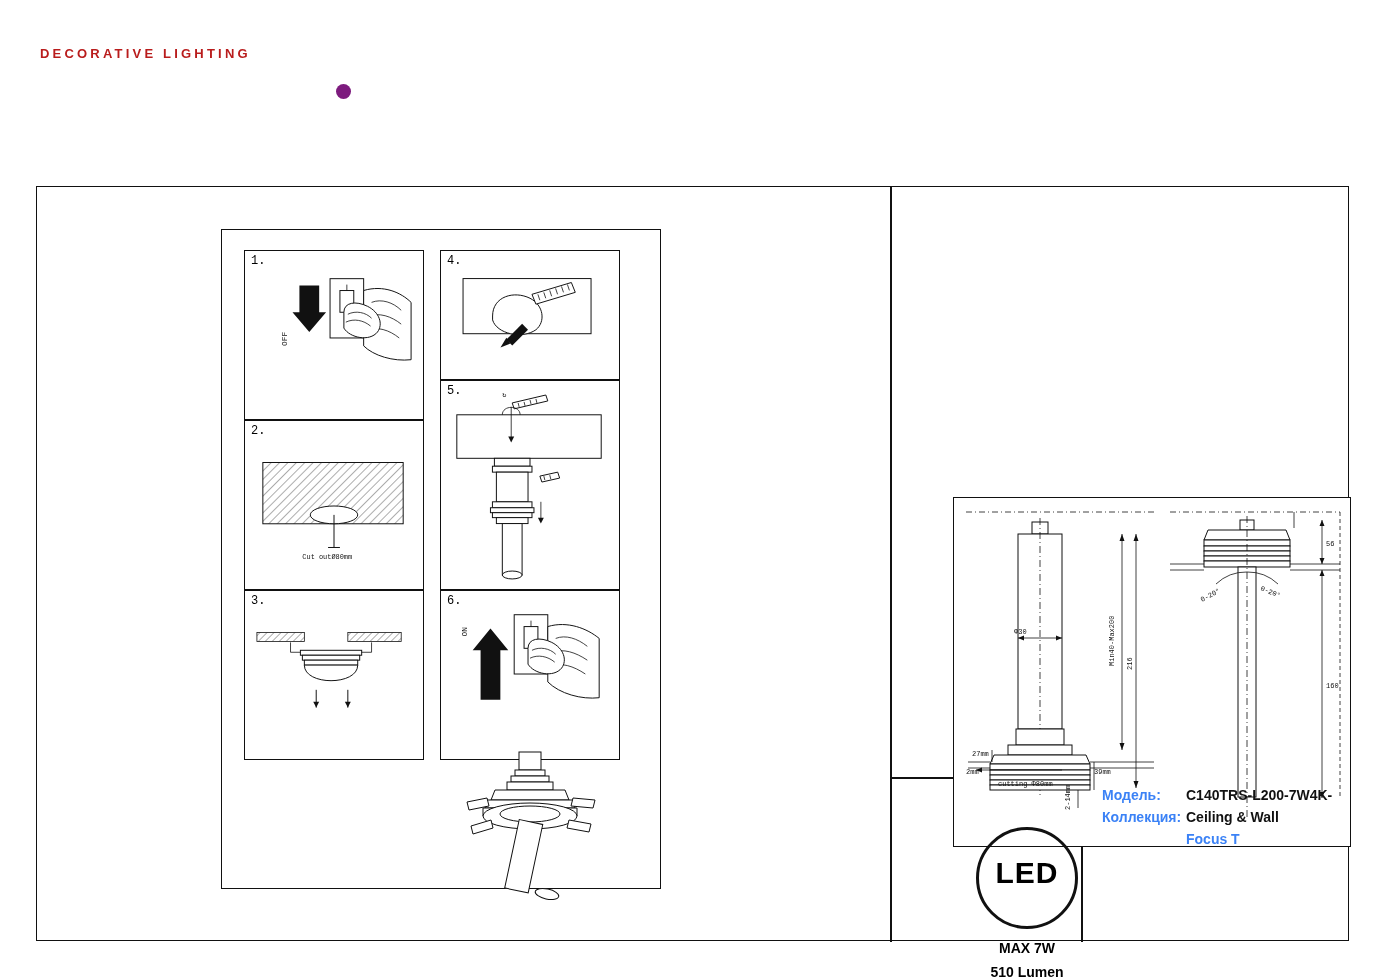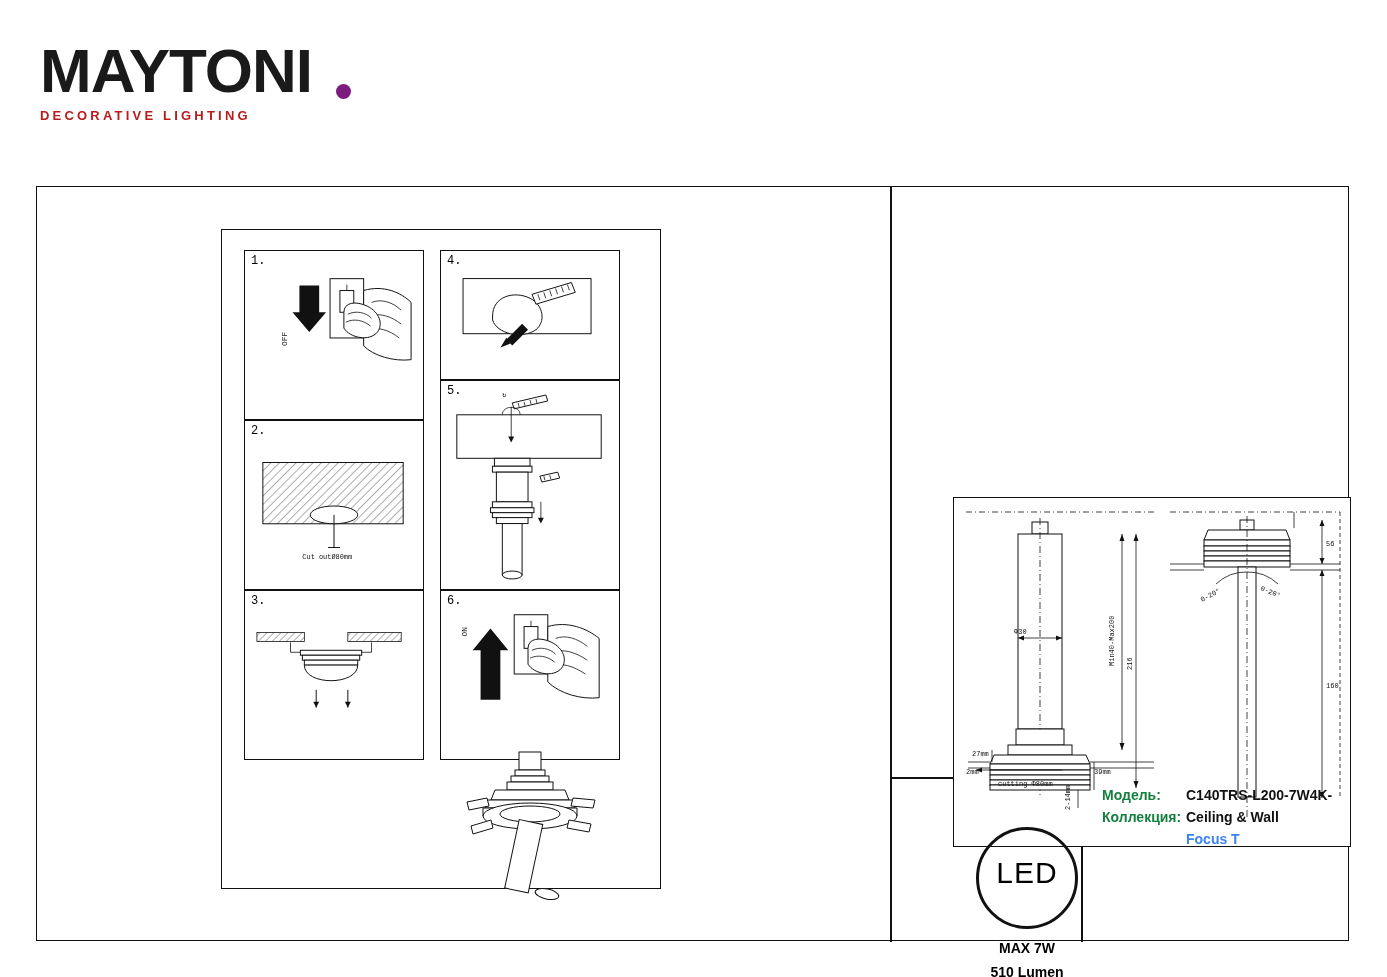--- a/index.html
+++ b/index.html
@@ -40,39 +40,38 @@
 
   
   .lampfree{position:absolute;left:420px;top:555px;width:220px;height:180px;}
 
   
   .tech{position:absolute;left:916px;top:310px;width:398px;height:350px;border:1px solid #111;box-sizing:border-box;background:#fff;}
 
   
   .ledblock{position:absolute;left:900px;top:640px;width:180px;height:110px;text-align:center;}
   .ledcircle{width:96px;height:96px;border-radius:50%;border:3.5px solid #111;margin:0 auto;position:relative;}
-  .ledtxt{position:absolute;left:0;top:26px;width:100%;text-align:center;font-size:30px;font-weight:normal;letter-spacing:1px;font-family:"Liberation Sans",sans-serif;}
+  .ledtxt{position:absolute;left:0;top:26px;width:100%;text-align:center;font-size:30px;font-weight:bold;letter-spacing:1px;font-family:"Liberation Sans",sans-serif;}
   .ledw{margin-top:11px;font-size:14px;font-weight:bold;}
   .ledl{margin-top:8px;font-size:14px;font-weight:bold;}
 
   
   .info{position:absolute;left:1065px;top:600px;width:280px;height:150px;}
   .irow{display:flex;align-items:baseline;margin-bottom:6px;font-size:14px;}
-  .ilab{color:#15803d;font-weight:bold;width:84px;flex:0 0 84px;}
+  .ilab{color:#3b82f6;font-weight:bold;width:84px;flex:0 0 84px;}
   .ival{font-weight:bold;color:#111;text-align:right;}
   .iplain{font-weight:bold;color:#3b82f6;}
   .ind{margin-left:84px;}
 </style>
 </head>
 <body>
 
 <div class="page">
 
   <div class="logo-wrap">
-    <div class="logo-text">MAYTONI</div>
     <div class="logo-dot"></div>
     <div class="logo-sub">DECORATIVE LIGHTING</div>
   </div>
 
   <div class="frame">
     <div class="vline"></div>
     <div class="hline"></div>
     <div class="vline2"></div>
 
     <div class="steps">

